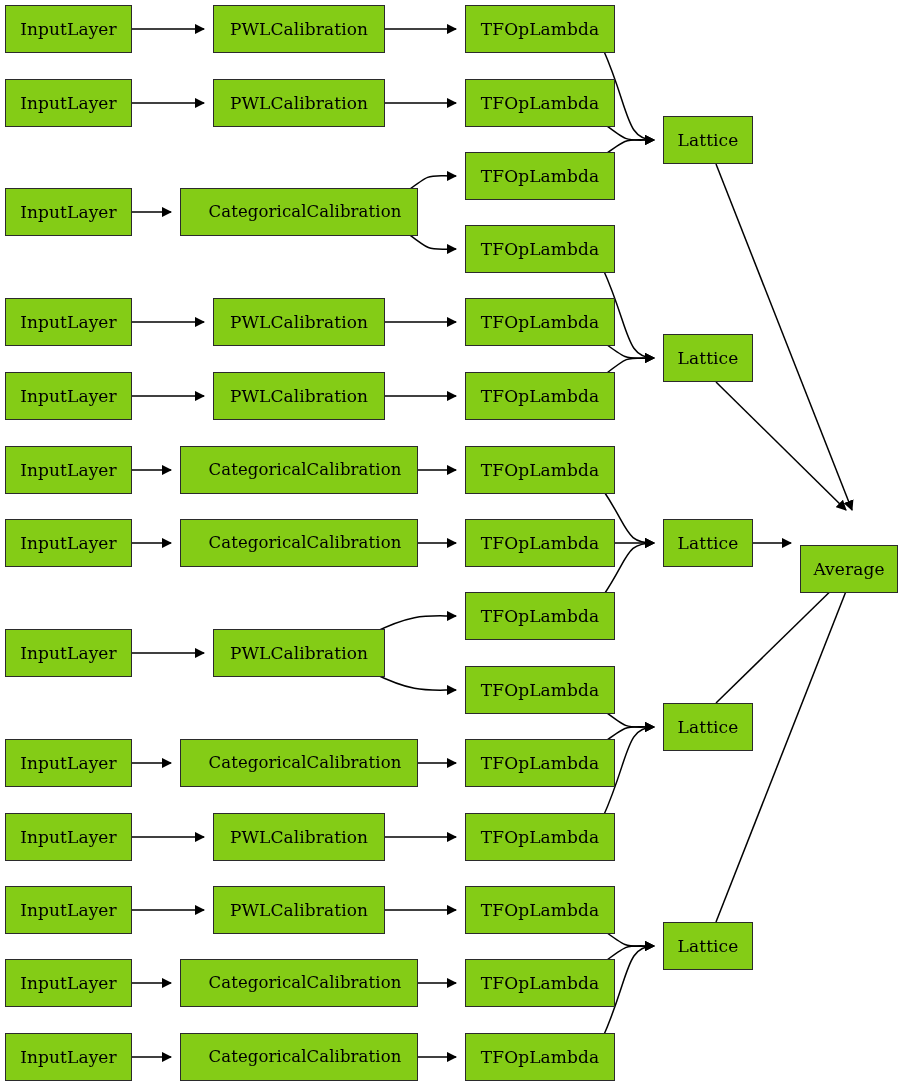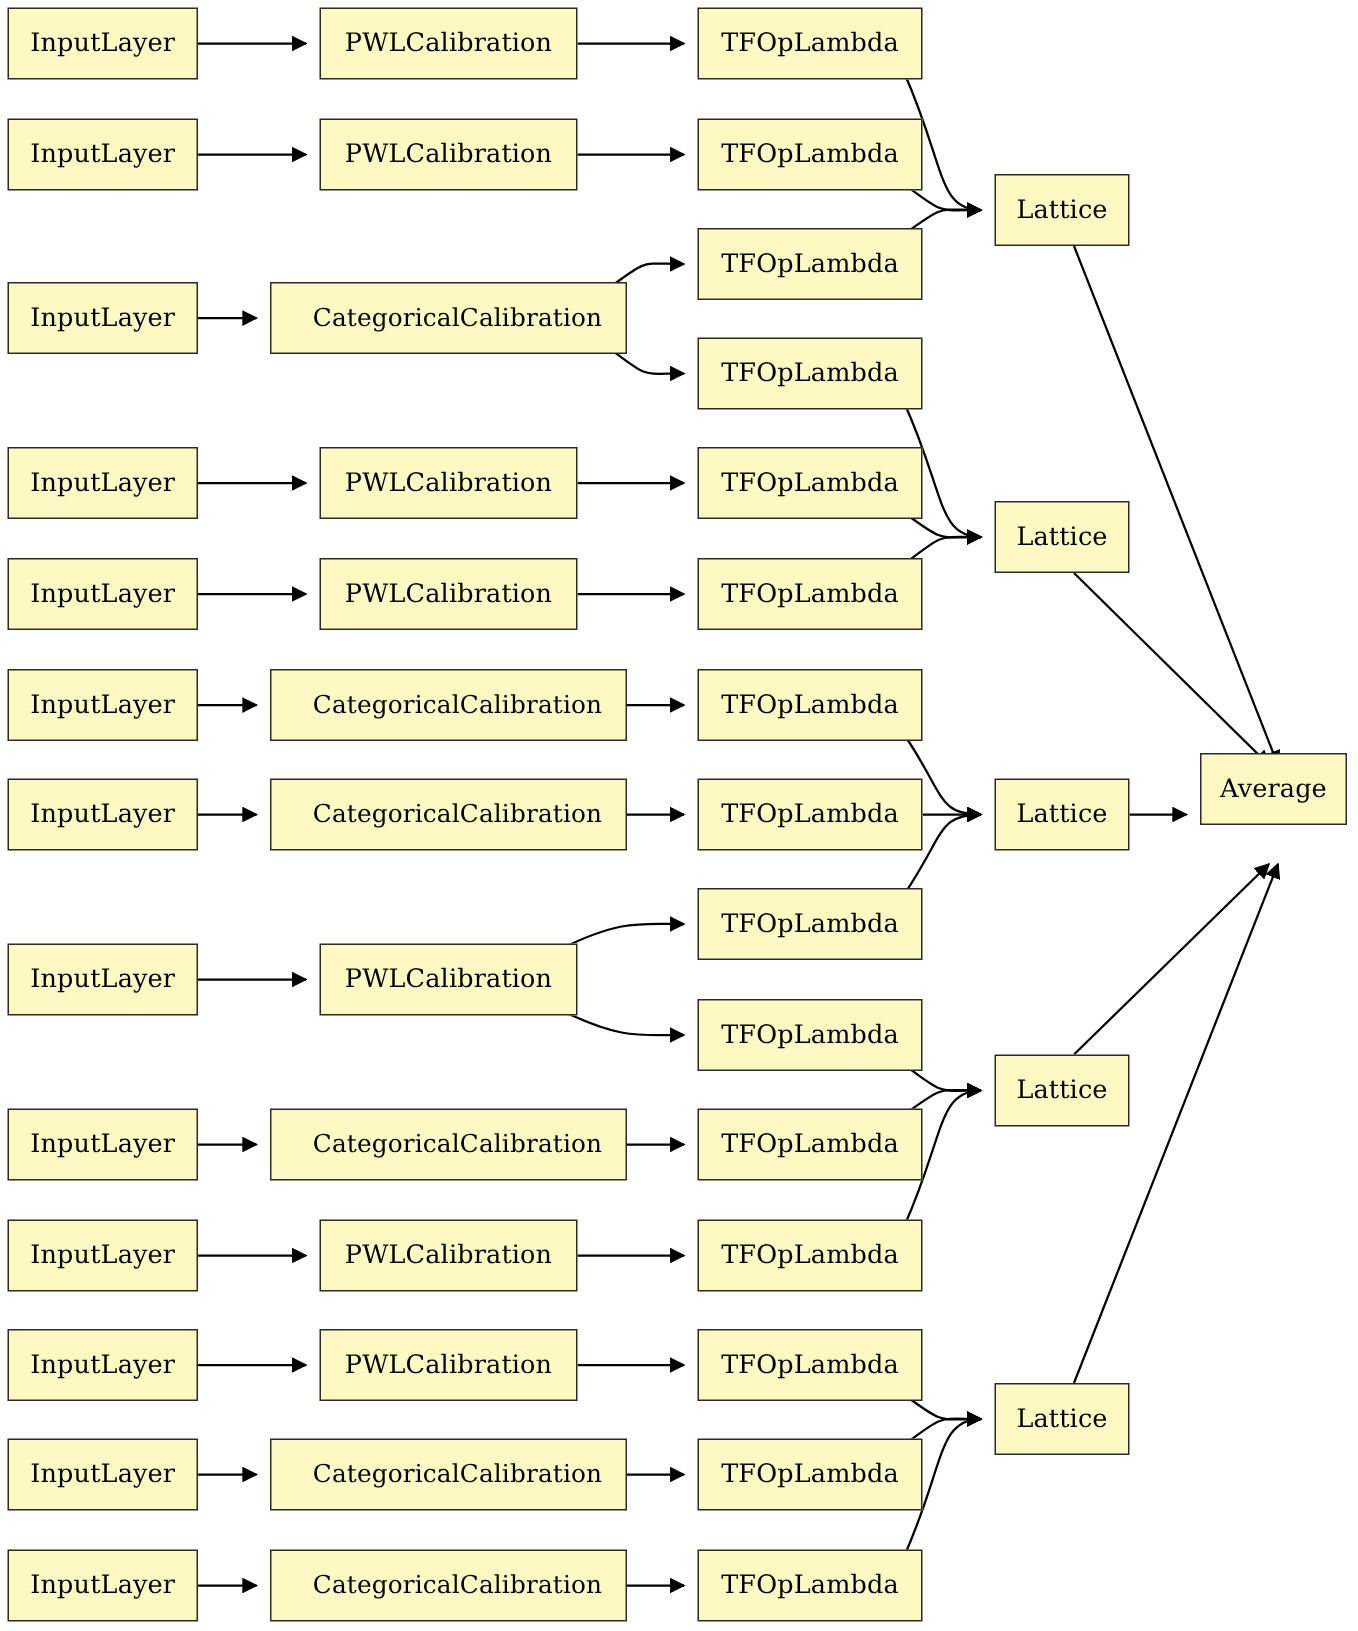--- a/index.html
+++ b/index.html
@@ -1,20 +1,20 @@
 <!DOCTYPE html>
 <html><head>
 <meta charset="utf-8">
 <style>
   html,body{margin:0;padding:0;background:#ffffff;}
   body{width:905px;height:1087px;overflow:hidden;
        font-family:"DejaVu Serif","Liberation Serif",serif;}
   #canvas{position:relative;width:905px;height:1087px;background:#fff;}
   svg#edges{position:absolute;left:0;top:0;width:905px;height:1087px;pointer-events:none;}
-  .node{position:absolute;box-sizing:border-box;background:#fef9c3;
+  .node{position:absolute;box-sizing:border-box;background:#84cc16;
         border:1.4px solid #2b2b2b;display:flex;align-items:center;
         justify-content:center;color:#000;white-space:nowrap;
         font-size:17px;line-height:1;letter-spacing:0.1px;}
   .node.small{font-size:16.5px;padding-left:12px;}
 </style>
 </head>
 <body>
 
 <div id="canvas">
   <svg id="edges" viewBox="0 0 905 1087" xmlns="http://www.w3.org/2000/svg">
@@ -206,17 +206,17 @@
       </div>
       <div class="node" style="left: 663px; top: 519px; width: 90px; height: 48px;">
         <span>Lattice</span>
       </div>
       <div class="node" style="left: 663px; top: 703px; width: 90px; height: 48px;">
         <span>Lattice</span>
       </div>
       <div class="node" style="left: 663px; top: 922px; width: 90px; height: 48px;">
         <span>Lattice</span>
       </div>
-      <div class="node" style="left: 800px; top: 502px; width: 98px; height: 48px;">
+      <div class="node" style="left: 800px; top: 545px; width: 98px; height: 48px;">
         <span>Average</span>
       </div>
     </div>
 </div>
 
 </body></html>

